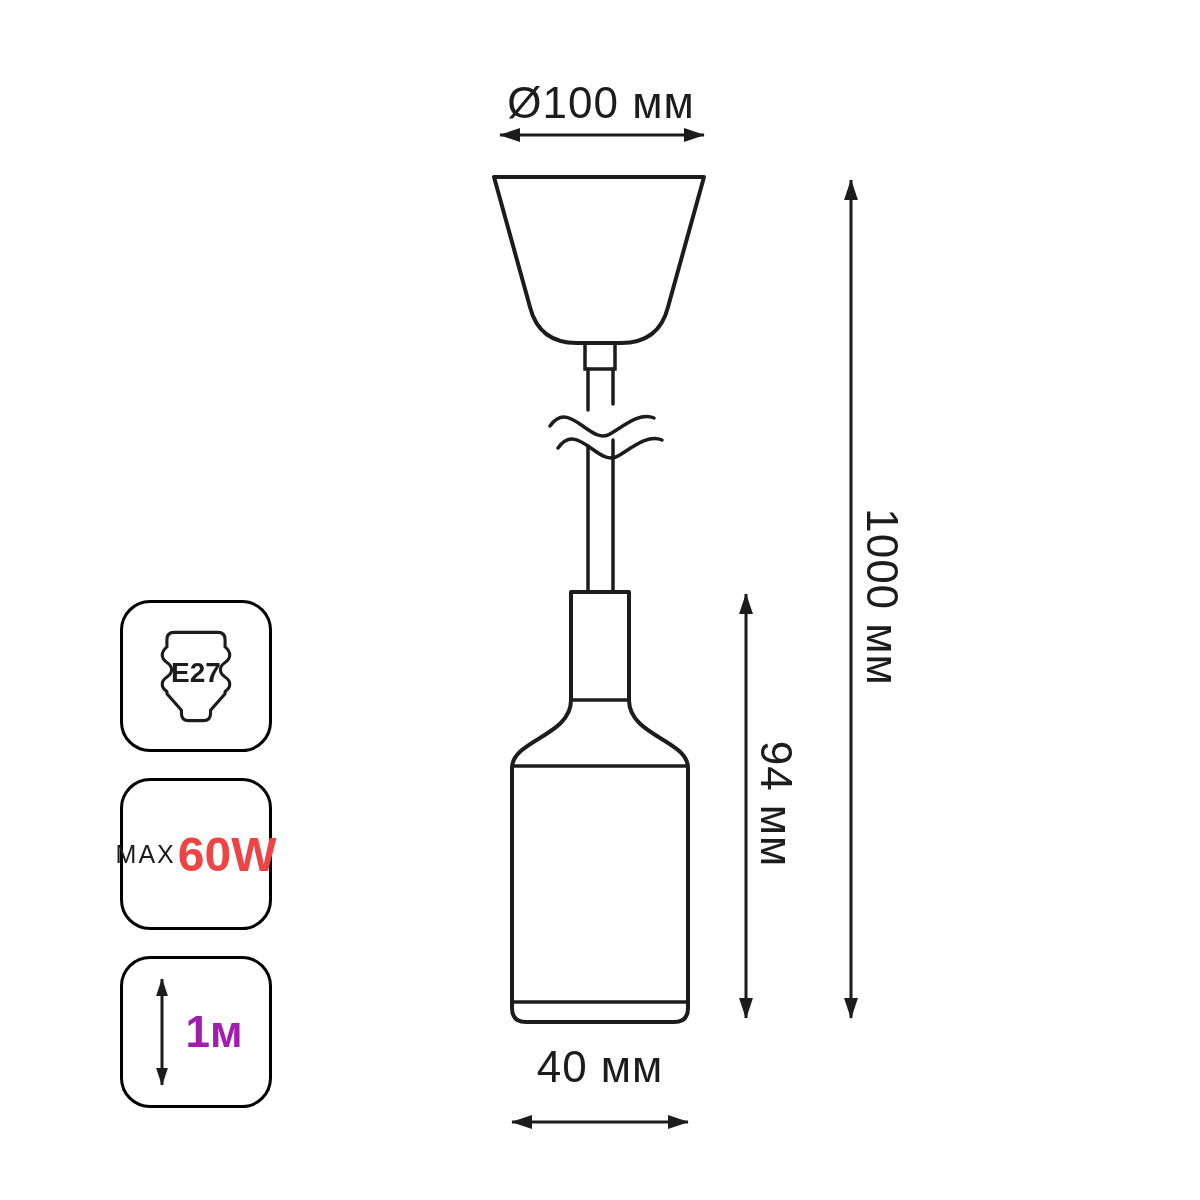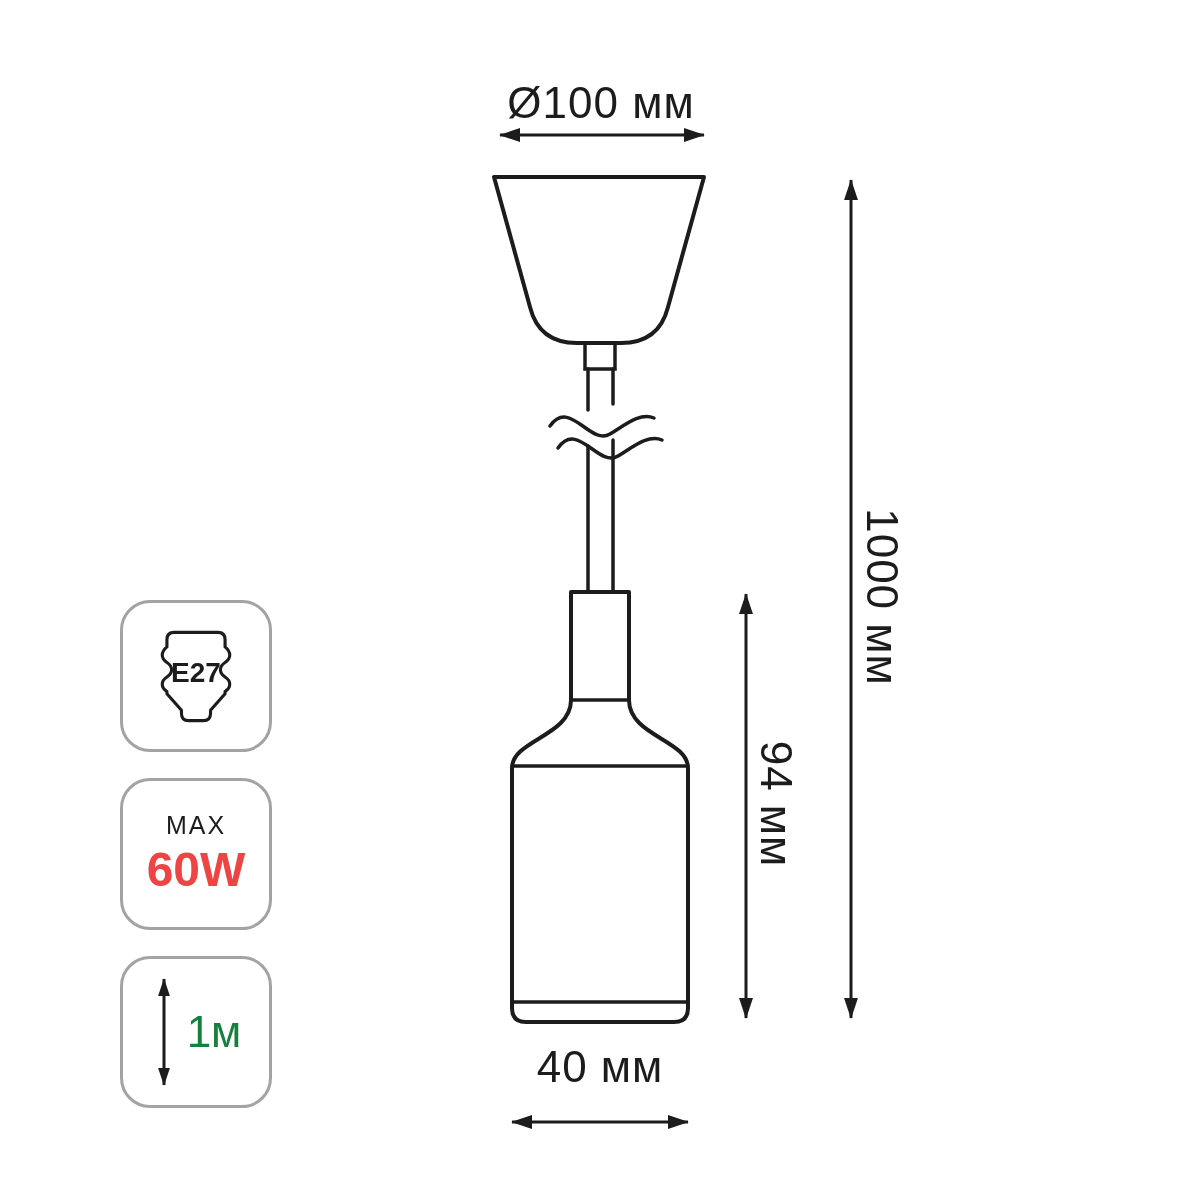--- a/index.html
+++ b/index.html
@@ -35,50 +35,50 @@
     font-size: 44px;
     letter-spacing: 1px;
   }
   
   .badge {
     position: absolute;
     left: 120px;
     width: 152px;
     height: 152px;
     box-sizing: border-box;
-    border: 3px solid #a3a3a3;
+    border: 3px solid #000000;
     border-radius: 30px;
     background: #ffffff;
     display: flex;
     align-items: center;
     justify-content: center;
   }
   .badge-e27  { top: 600px; }
-  .badge-watt { top: 778px; flex-direction: column; gap: 2px; }
+  .badge-watt { top: 778px; gap: 2px; }
   .badge-cord { top: 956px; flex-direction: row; gap: 10px; }
   .e27-label {
     font-size: 27px;
     font-weight: 700;
     fill: #1c1c1c;
   }
   .max-label {
     font-size: 25px;
     font-weight: 400;
     letter-spacing: 2px;
     color: #1c1c1c;
   }
   .watt-value {
     font-size: 48px;
     font-weight: 700;
     color: #ef4444;
   }
   .cord-length {
     font-size: 44px;
-    font-weight: 400;
-    color: #15803d;
+    font-weight: 700;
+    color: #a21caf;
   }
 </style>
 </head>
 <body>
 
 <div class="canvas">
 
   <svg class="lamp-svg" viewBox="0 0 1200 1200">
     <defs>
       <marker id="ah-e" viewBox="0 0 12 8" refX="11.5" refY="4" markerWidth="7" markerHeight="7" orient="auto">

